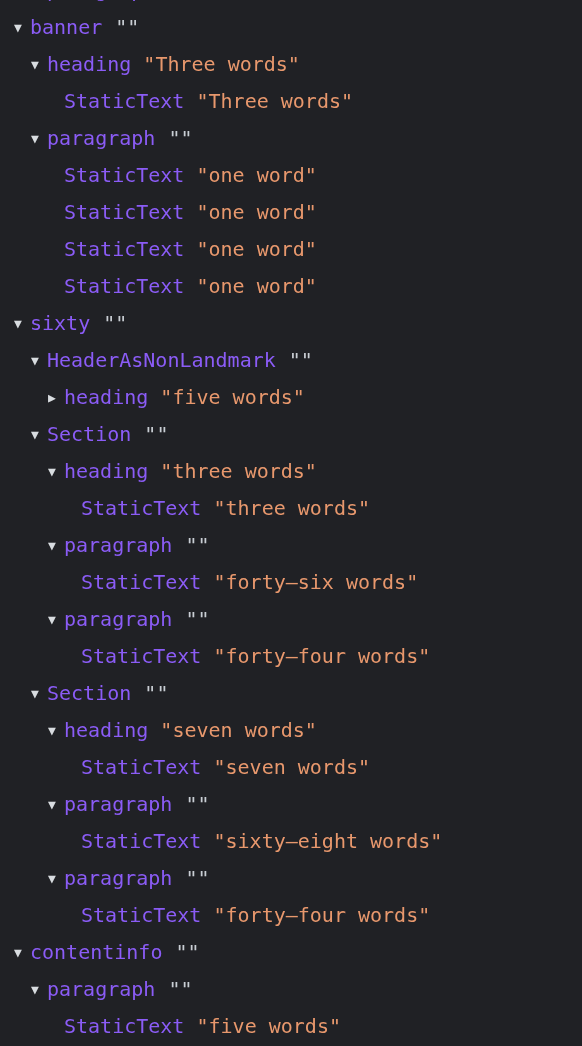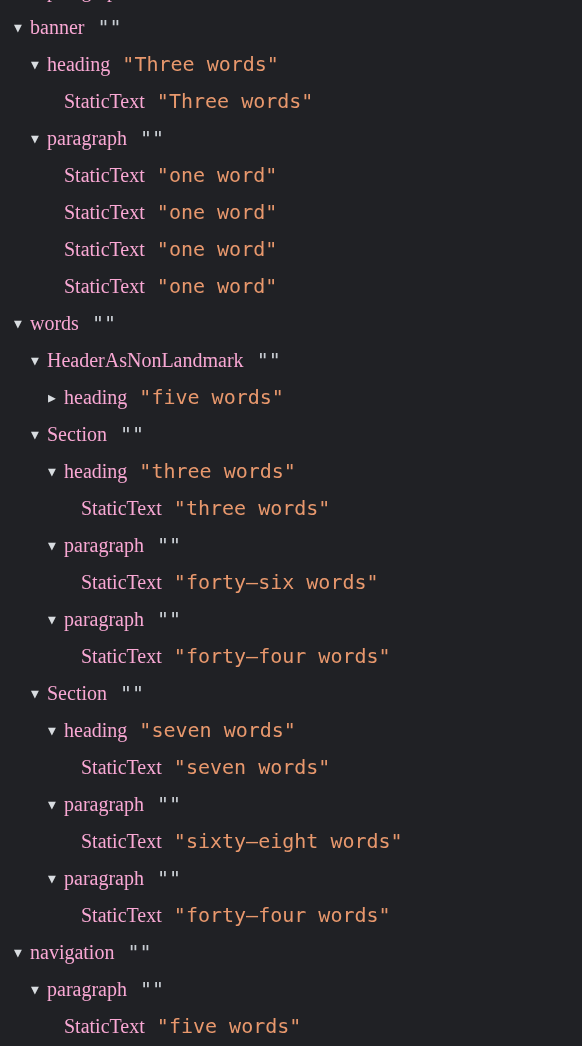--- a/index.html
+++ b/index.html
@@ -42,22 +42,21 @@
     font-size: 13px;
     vertical-align: 2px;
     -webkit-user-select: none;
     user-select: none;
   }
   .twisty.spacer {
     color: transparent;
   }
 
   .role {
-    color: #f9a8d4;
-    font-family: Liberation Serif, serif;
+    color: #8b5cf6;
   }
   .empty-val {
     color: #c9ced4;
     margin-left: 1px;
   }
   .str-val {
     color: #e8986d;
   }
 
   
@@ -75,33 +74,33 @@
 <div id="a11y-tree">
     <div class="ax-row d1"><span class="twisty">▼</span><span class="role">paragraph</span> <span class="empty-val">""</span></div>
     <div class="ax-row d0"><span class="twisty">▼</span><span class="role">banner</span> <span class="empty-val">""</span></div>
     <div class="ax-row d1"><span class="twisty">▼</span><span class="role">heading</span> <span class="str-val">"Three words"</span></div>
     <div class="ax-row d2 no-twisty"><span class="twisty spacer">▼</span><span class="role">StaticText</span> <span class="str-val">"Three words"</span></div>
     <div class="ax-row d1"><span class="twisty">▼</span><span class="role">paragraph</span> <span class="empty-val">""</span></div>
     <div class="ax-row d2 no-twisty"><span class="twisty spacer">▼</span><span class="role">StaticText</span> <span class="str-val">"one word"</span></div>
     <div class="ax-row d2 no-twisty"><span class="twisty spacer">▼</span><span class="role">StaticText</span> <span class="str-val">"one word"</span></div>
     <div class="ax-row d2 no-twisty"><span class="twisty spacer">▼</span><span class="role">StaticText</span> <span class="str-val">"one word"</span></div>
     <div class="ax-row d2 no-twisty"><span class="twisty spacer">▼</span><span class="role">StaticText</span> <span class="str-val">"one word"</span></div>
-    <div class="ax-row d0"><span class="twisty">▼</span><span class="role">words</span> <span class="empty-val">""</span></div>
+    <div class="ax-row d0"><span class="twisty">▼</span><span class="role">sixty</span> <span class="empty-val">""</span></div>
     <div class="ax-row d1"><span class="twisty">▼</span><span class="role">HeaderAsNonLandmark</span> <span class="empty-val">""</span></div>
     <div class="ax-row d2"><span class="twisty">▶</span><span class="role">heading</span> <span class="str-val">"five words"</span></div>
     <div class="ax-row d1"><span class="twisty">▼</span><span class="role">Section</span> <span class="empty-val">""</span></div>
     <div class="ax-row d2"><span class="twisty">▼</span><span class="role">heading</span> <span class="str-val">"three words"</span></div>
     <div class="ax-row d3 no-twisty"><span class="twisty spacer">▼</span><span class="role">StaticText</span> <span class="str-val">"three words"</span></div>
     <div class="ax-row d2"><span class="twisty">▼</span><span class="role">paragraph</span> <span class="empty-val">""</span></div>
     <div class="ax-row d3 no-twisty"><span class="twisty spacer">▼</span><span class="role">StaticText</span> <span class="str-val">"forty–six words"</span></div>
     <div class="ax-row d2"><span class="twisty">▼</span><span class="role">paragraph</span> <span class="empty-val">""</span></div>
     <div class="ax-row d3 no-twisty"><span class="twisty spacer">▼</span><span class="role">StaticText</span> <span class="str-val">"forty–four words"</span></div>
     <div class="ax-row d1"><span class="twisty">▼</span><span class="role">Section</span> <span class="empty-val">""</span></div>
     <div class="ax-row d2"><span class="twisty">▼</span><span class="role">heading</span> <span class="str-val">"seven words"</span></div>
     <div class="ax-row d3 no-twisty"><span class="twisty spacer">▼</span><span class="role">StaticText</span> <span class="str-val">"seven words"</span></div>
     <div class="ax-row d2"><span class="twisty">▼</span><span class="role">paragraph</span> <span class="empty-val">""</span></div>
     <div class="ax-row d3 no-twisty"><span class="twisty spacer">▼</span><span class="role">StaticText</span> <span class="str-val">"sixty–eight words"</span></div>
     <div class="ax-row d2"><span class="twisty">▼</span><span class="role">paragraph</span> <span class="empty-val">""</span></div>
     <div class="ax-row d3 no-twisty"><span class="twisty spacer">▼</span><span class="role">StaticText</span> <span class="str-val">"forty–four words"</span></div>
-    <div class="ax-row d0"><span class="twisty">▼</span><span class="role">navigation</span> <span class="empty-val">""</span></div>
+    <div class="ax-row d0"><span class="twisty">▼</span><span class="role">contentinfo</span> <span class="empty-val">""</span></div>
     <div class="ax-row d1"><span class="twisty">▼</span><span class="role">paragraph</span> <span class="empty-val">""</span></div>
     <div class="ax-row d2 no-twisty"><span class="twisty spacer">▼</span><span class="role">StaticText</span> <span class="str-val">"five words"</span></div>
   </div>
 
 </body></html>

